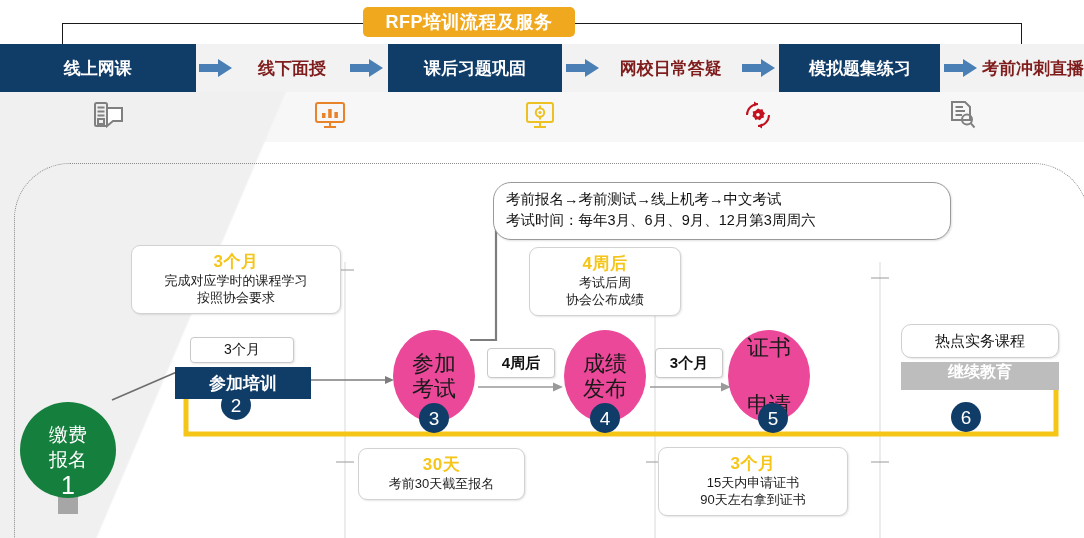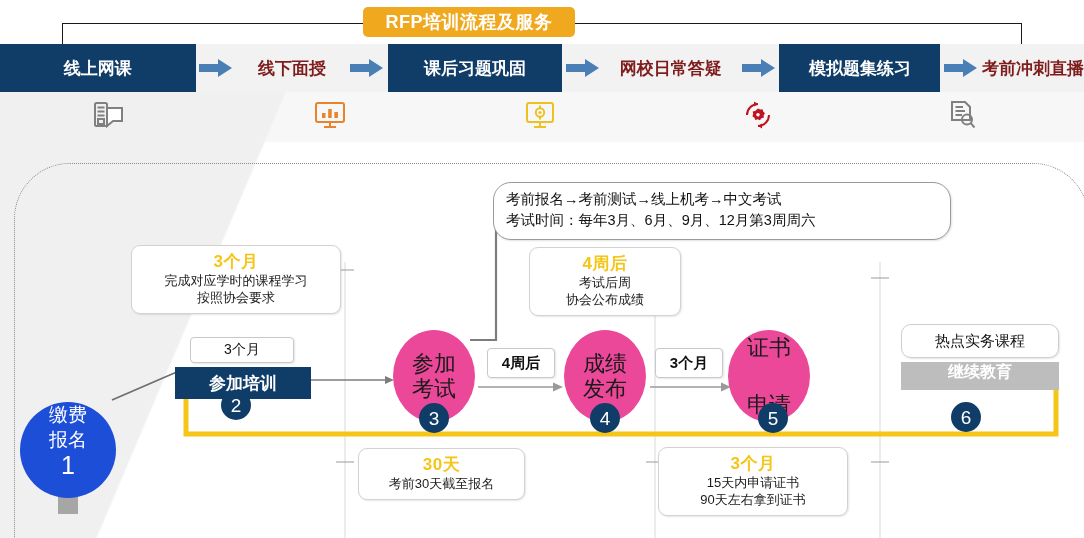--- a/index.html
+++ b/index.html
@@ -103,22 +103,22 @@
     border-radius: 4px; z-index: 8;
     display: flex; align-items: center; justify-content: center;
     font-size: 14px; color: #111; white-space: nowrap;
     box-shadow: 1px 1px 2px rgba(0,0,0,.10);
   }
   .chip.bold { font-weight: bold; font-size: 15px; }
 
   
   .pin {
     position: absolute; z-index: 9; width: 96px; height: 96px;
-    border-radius: 50%; background: #1d4ed8; color: #fff;
-    display: flex; flex-direction: column; align-items: center; justify-content: flex-start;
+    border-radius: 50%; background: #15803d; color: #fff;
+    display: flex; flex-direction: column; align-items: center; justify-content: flex-end;
     font-size: 19px; line-height: 25px; text-align: center;
   }
   .pin-stem {
     position: absolute; z-index: 8; width: 20px; height: 34px; background: #a6a6a6;
   }
   .pin .num {
     font-size: 25px; line-height: 25px; margin-top: 1px; font-weight: normal;
   }
   .circle-node {
     position: absolute; z-index: 7; width: 82px; height: 92px;

